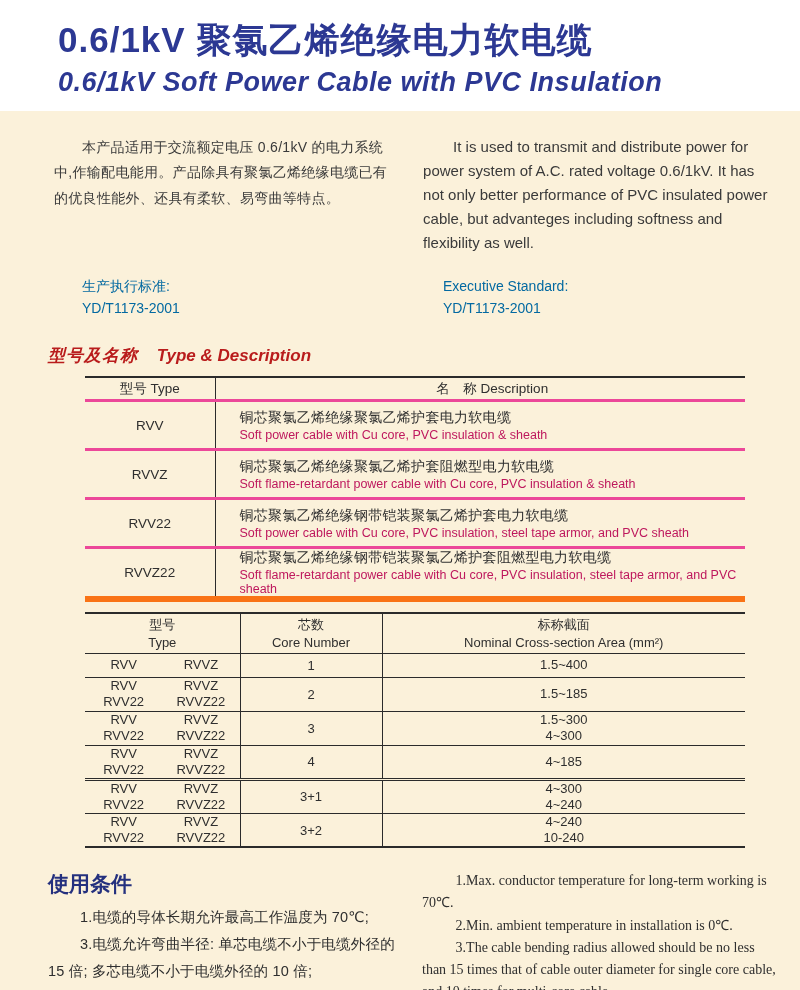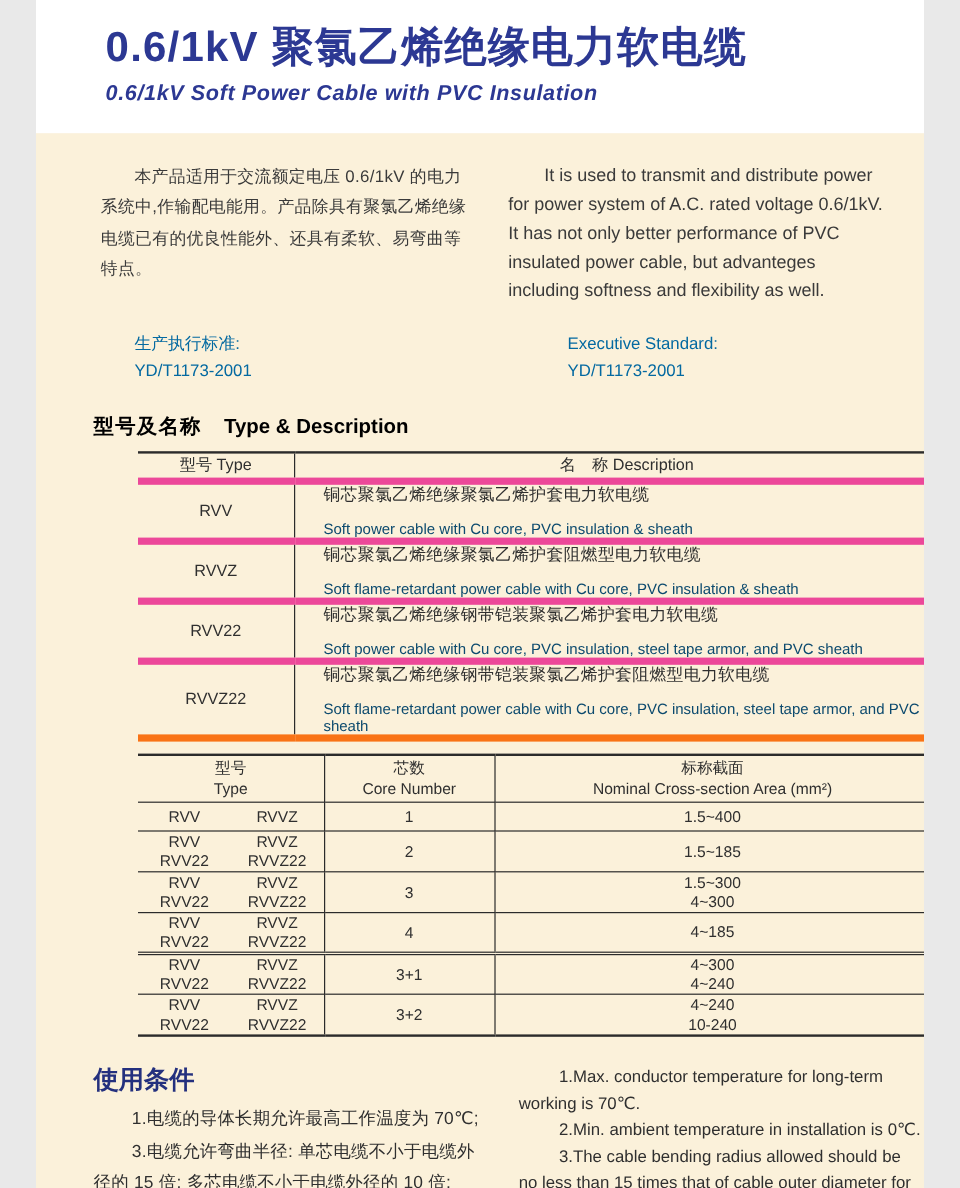--- a/index.html
+++ b/index.html
@@ -1,76 +1,76 @@
 <!DOCTYPE html>
 <html><head>
 <meta charset="utf-8">
 <style>
   * { margin: 0; padding: 0; box-sizing: border-box; }
   html, body { background: #e9e9e9; }
   body { font-family: "Liberation Sans", "DejaVu Sans", sans-serif; }
   .page {
-    width: 740px; height: 990px; margin: 0 auto; overflow: hidden;
+    width: 800px; height: 990px; margin: 0 auto; overflow: hidden;
     background: #fbf1da; position: relative;
   }
   
   .masthead { height: 111px; background: #ffffff; padding: 20px 0 0 58px; }
   .title-zh {
     color: #2c3893; font-size: 35px; font-weight: bold; letter-spacing: 1px;
     line-height: 1.15; font-family: "Liberation Sans", "DejaVu Sans", sans-serif;
   }
   .title-en {
-    color: #2c3893; font-size: 18px; font-weight: bold; font-style: italic;
+    color: #2c3893; font-size: 27px; font-weight: bold; font-style: italic;
     margin-top: 7px; letter-spacing: 0.5px;
   }
   
   .intro { display: flex; padding: 24px 28px 0 54px; gap: 32px; }
   .intro p { text-indent: 2em; color: #3a3a3a; }
   .intro .col-zh { width: 340px; font-size: 14px; line-height: 1.82; letter-spacing: 0.3px; }
   .intro .col-en { width: 352px; font-size: 15px; line-height: 1.6; }
   .standards { display: flex; margin: 20px 0 0 82px; }
   .std-block { color: #0369a1; font-size: 14px; line-height: 1.6; }
   .std-zh { width: 361px; }
   
-  .sec-heading { margin: 24px 0 0 48px; color: #000000; font-weight: bold; font-size: 17px; }
+  .sec-heading { margin: 24px 0 0 48px; color: #b91c1c; font-weight: bold; font-size: 17px; font-style: italic; }
   .sec-heading .zh { letter-spacing: 1px; }
   .sec-heading .en { margin-left: 14px; }
   
   table { border-collapse: collapse; table-layout: fixed; margin: 9px 0 0 85px; width: 660px; color: #2f2f2f; }
   td, th { font-weight: normal; }
   
-  .t-desc tr > * { border-bottom: 6px solid #ec4899; }
+  .t-desc tr > * { border-bottom: 3px solid #ec4899; }
   .t-desc tr.head > * { border-top: 2px solid #2b2b2b; }
   .t-desc tr:last-child > * { border-bottom: 6px solid #f97316; }
   .t-desc .c1 { width: 130px; border-right: 1px solid #2b2b2b; text-align: center; font-size: 13.5px; }
   .t-desc tr.head > * { height: 24px; font-size: 13.5px; text-align: center; }
   .t-desc tr.body > * { height: 49px; }
   .t-desc .c2 { padding-left: 24px; }
   .t-desc .d-zh { font-size: 14px; letter-spacing: 0.3px; }
-  .t-desc .d-en { font-size: 12.5px; margin-top: 12px; color: #0c4a6e; }
+  .t-desc .d-en { font-size: 12.5px; margin-top: 1px; color: #be185d; }
   
   .t-spec { margin-top: 10px; font-size: 13px; }
   .t-spec tr > * { border-bottom: 1px solid #2b2b2b; text-align: center; vertical-align: middle; }
   .t-spec tr.head > * { border-top: 2px solid #2b2b2b; height: 40px; line-height: 1.35; }
   .t-spec tr:last-child > * { border-bottom: 2px solid #2b2b2b; }
   .t-spec .c1 { width: 155px; border-right: 1px solid #2b2b2b; }
   .t-spec .c2 { width: 142px; border-right: 1px solid #2b2b2b; }
   .t-spec tr.r1 > * { height: 24px; }
   .t-spec tr.r2 > * { height: 34px; }
   .t-spec tr.double-top > * { border-top: 3px double #2b2b2b; }
   .t-spec .tline { display: flex; line-height: 16px; }
   .t-spec .tline span { width: 50%; text-align: center; }
   .t-spec .aline { line-height: 16px; }
   
   .conditions { display: flex; margin: 22px 0 0 48px; gap: 24px; }
   .cond-col-zh { width: 350px; }
   .cond-col-en { width: 358px; }
   .cond-heading { color: #24307e; font-weight: bold; font-size: 21px; margin-bottom: 6px; }
   .cond-col-zh p { font-size: 14.5px; line-height: 1.85; text-indent: 2.2em; color: #2f2f2f; letter-spacing: 0.2px; }
-  .cond-col-en p { font-size: 14px; line-height: 1.58; text-indent: 2.4em; color: #2f2f2f; }
+  .cond-col-en p { font-size: 14px; line-height: 1.58; text-indent: 2.4em; color: #2f2f2f; font-family: Liberation Serif, serif; }
 </style>
 </head>
 <body>
 
 <div class="page">
 
   <div class="masthead">
     <div class="title-zh">0.6/1kV 聚氯乙烯绝缘电力软电缆</div>
     <div class="title-en">0.6/1kV Soft Power Cable with PVC Insulation</div>
   </div>

